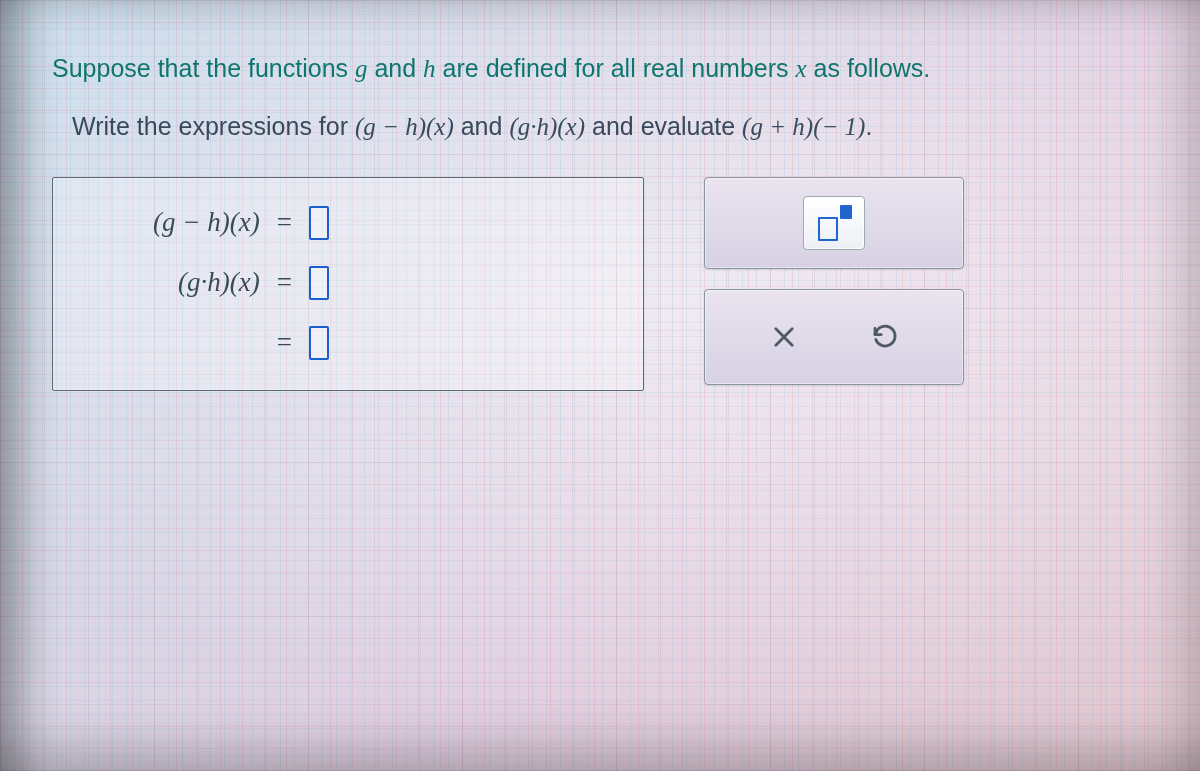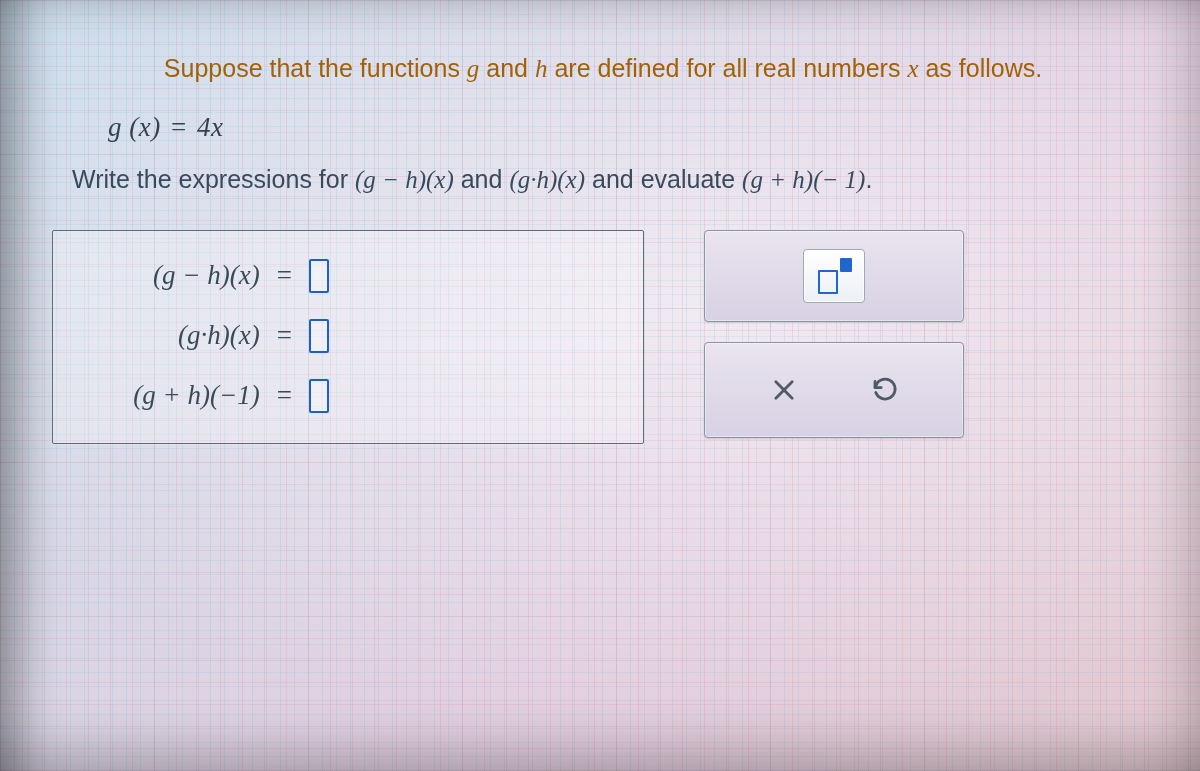--- a/index.html
+++ b/index.html
@@ -20,21 +20,21 @@
       inset 0 -60px 50px -40px rgba(0,0,0,0.25);
     position: relative;
     padding: 52px 46px 0 52px;
     color: #2e4a62;
   }
   .math { font-family: Georgia, "Times New Roman", serif; font-style: italic; }
   .op  { font-style: normal; padding: 0 3px; }
   .fn  { font-style: italic; }
   sup  { font-size: 0.65em; vertical-align: super; font-style: normal; }
 
-  .intro { font-size: 25px; color: #a16207; line-height: 1.35; text-align: center; }
+  .intro { font-size: 25px; color: #0f766e; line-height: 1.35; }
   .defs  { margin: 26px 0 22px 56px; font-size: 27px; color: #33444f; }
   .defs .row { margin-bottom: 6px; letter-spacing: 0.5px; }
   .task  { font-size: 25px; color: #394a5c; margin-left: 20px; }
 
   .work-area { display: flex; align-items: flex-start; gap: 60px; margin-top: 36px; }
 
   .answer-box {
     background: rgba(255,255,255,0.25);
     border: 1.5px solid #5c6b77;
     border-radius: 2px;
@@ -113,45 +113,39 @@
   svg { display: block; }
 </style>
 </head>
 <body>
 
 <p class="intro">
   <span>Suppose that the functions </span><span class="math fn">g</span><span> and </span><span class="math fn">h</span><span> are defined for all real numbers </span><span class="math">x</span><span> as follows.</span>
 </p>
 
 <div class="defs math">
-  <div class="row">
-    <span>g (x)</span>
-    <span class="op">=</span>
-    <span>4x</span>
-  </div>
 </div>
 
 <p class="task">
   <span>Write the expressions for </span><span class="math">(g − h)(x)</span><span> and </span><span class="math">(g·h)(x)</span><span> and evaluate </span><span class="math">(g + h)(− 1)</span><span>.</span>
 </p>
 
 <div class="work-area">
   <div class="answer-box">
     <div class="ans-row math">
       <span>(g − h)(x)</span>
       <span class="op">=</span>
       <span class="blank"></span>
     </div>
     <div class="ans-row math">
       <span>(g·h)(x)</span>
       <span class="op">=</span>
       <span class="blank"></span>
     </div>
     <div class="ans-row math">
-      <span>(g + h)(−1)</span>
       <span class="op">=</span>
       <span class="blank"></span>
     </div>
   </div>
 
   <div class="tool-col">
     <div class="tool-panel panel-exponent">
       <div class="exp-button" title="exponent-template">
         <span class="base-box"></span>
         <span class="sup-box"></span>

